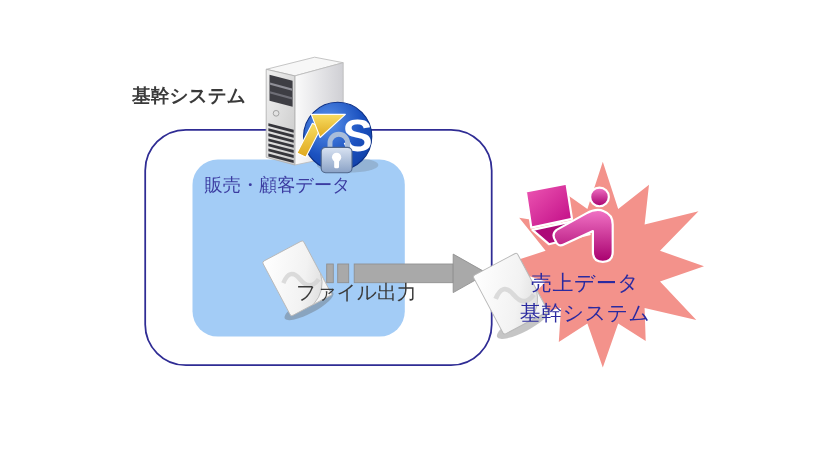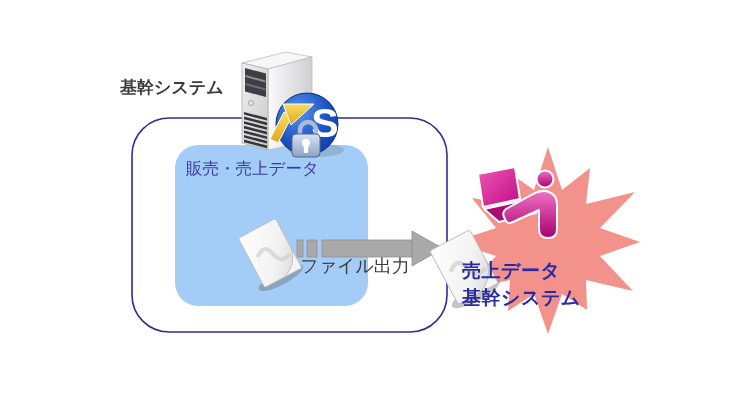--- a/index.html
+++ b/index.html
@@ -4,22 +4,22 @@
 <style>
   html,body{margin:0;padding:0;background:#fff;}
   .stage{
     position:relative;width:750px;height:420px;background:#fff;overflow:hidden;
     font-family:"Liberation Sans","DejaVu Sans",sans-serif;
   }
   .stage svg{position:absolute;left:0;top:0;}
   .txt{position:absolute;white-space:nowrap;}
   .core-system{left:120px;top:76px;font-size:17px;color:var(--caption-text,#3a3a3a);font-weight:bold;}
   .sales-inv{left:186px;top:158px;font-size:16.5px;color:var(--inner-box-text,#3b3ba0);}
-  .file-output{left:269px;top:255px;width:172px;text-align:center;font-size:18px;line-height:23px;color:var(--caption-text,#3a3a3a);}
-  .emphasis{left:462px;top:257px;width:140px;text-align:left;font-size:19px;font-weight:bold;line-height:27px;color:var(--emphasis-text,#2a2aa0);letter-spacing:0.5px;}
+  .file-output{left:269px;top:255px;width:172px;text-align:left;font-size:18px;line-height:23px;color:var(--caption-text,#3a3a3a);}
+  .emphasis{left:462px;top:245px;width:140px;text-align:center;font-size:19px;font-weight:normal;line-height:27px;color:var(--emphasis-text,#2a2aa0);letter-spacing:0.5px;}
 </style>
 </head>
 <body>
 
 <div class="stage">
 
   <svg width="750" height="420" viewBox="0 0 750 420">
     <defs>
       <linearGradient id="sideGrad" x1="0" y1="0" x2="1" y2="0">
         <stop offset="0" stop-color="#fbfbfb"></stop>
@@ -121,21 +121,21 @@
 
     <g stroke="#ffffff" stroke-width="2" stroke-linejoin="round">
       <polygon points="478,174 515,167 520,199 483,207" fill="url(#laptopGrad)"></polygon>
       <polygon points="484,209 521,201 536,213 499,222" fill="#ad0a78"></polygon>
       <circle cx="545" cy="179" r="8.5" fill="url(#personGrad)"></circle>
       <path d="M 505 219 Q 501 213 506 209 L 533 194 Q 542 189 549 192 Q 557 195 557 204 L 557 229 Q 557 238 548 238 Q 539 238 539 229 L 539 210 L 513 222 Q 507 225 505 219 Z" fill="url(#personGrad)"></path>
     </g>
   </svg>
 
   <div class="txt core-system">基幹システム</div>
-  <div class="txt sales-inv">販売・売上データ</div>
+  <div class="txt sales-inv">販売・顧客データ</div>
   <div class="txt file-output">
     <div>ファイル出力</div>
   </div>
   <div class="txt emphasis">
     <div>売上データ</div>
     <div>基幹システム</div>
   </div>
 </div>
 
 </body></html>

